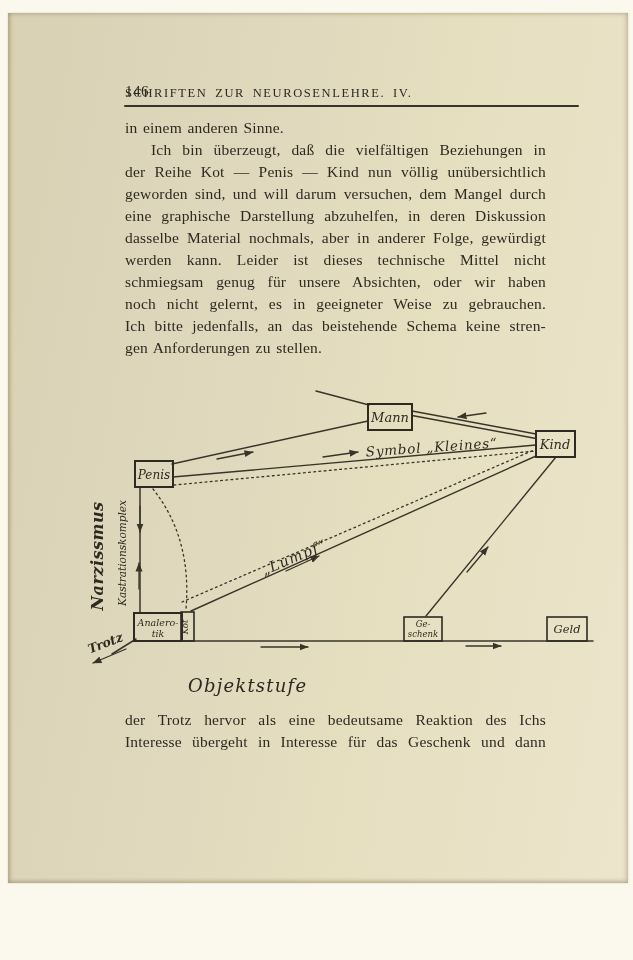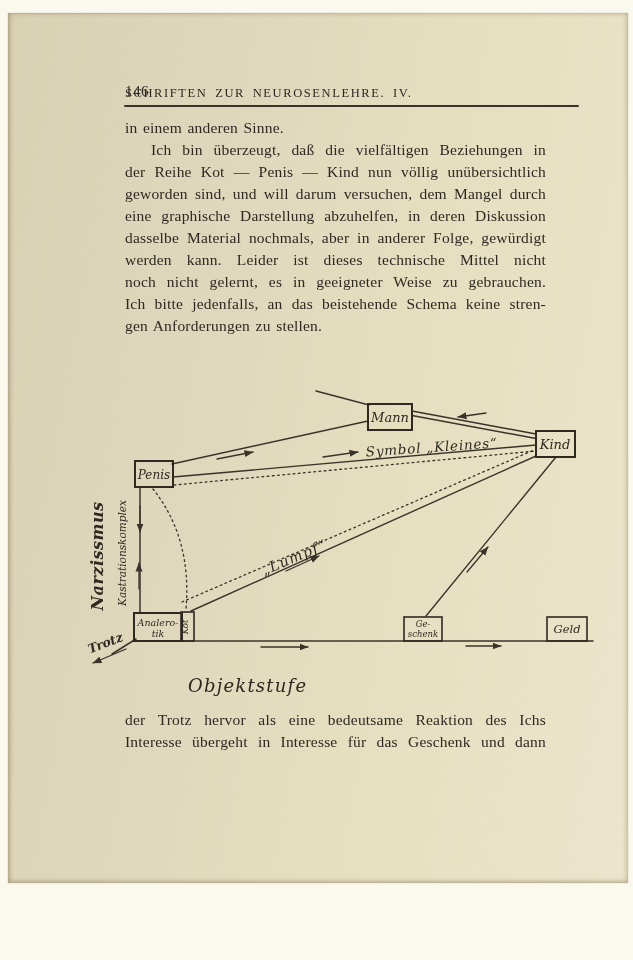--- a/index.html
+++ b/index.html
@@ -35,20 +35,21 @@
     <div class="hdr-rule"></div>
 
     <div id="block1" class="bodytext">
       <div class="tl noj">in einem anderen Sinne.</div>
       <div class="tl ind">Ich bin überzeugt, daß die vielfältigen Beziehungen in</div>
       <div class="tl">der Reihe Kot — Penis — Kind nun völlig unübersichtlich</div>
       <div class="tl">geworden sind, und will darum versuchen, dem Mangel durch</div>
       <div class="tl">eine graphische Darstellung abzuhelfen, in deren Diskussion</div>
       <div class="tl">dasselbe Material nochmals, aber in anderer Folge, gewürdigt</div>
       <div class="tl">werden kann.  Leider ist dieses technische Mittel nicht</div>
+      <div class="tl">schmiegsam genug für unsere Absichten, oder wir haben</div>
       <div class="tl">noch nicht gelernt, es in geeigneter Weise zu gebrauchen.</div>
       <div class="tl">Ich bitte jedenfalls, an das beistehende Schema keine stren-</div>
       <div class="tl noj">gen Anforderungen zu stellen.</div>
     </div>
 
     <div class="objekt">Objektstufe</div>
 
     <div id="block2" class="bodytext">
       <div class="tl">der Trotz hervor als eine bedeutsame Reaktion des Ichs</div>
       <div class="tl">Interesse übergeht in Interesse für das Geschenk und dann</div>

